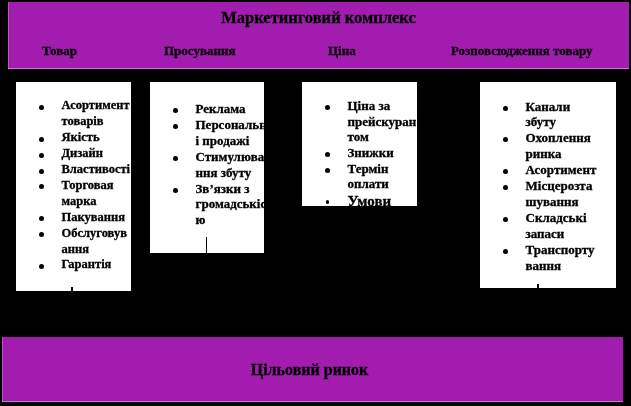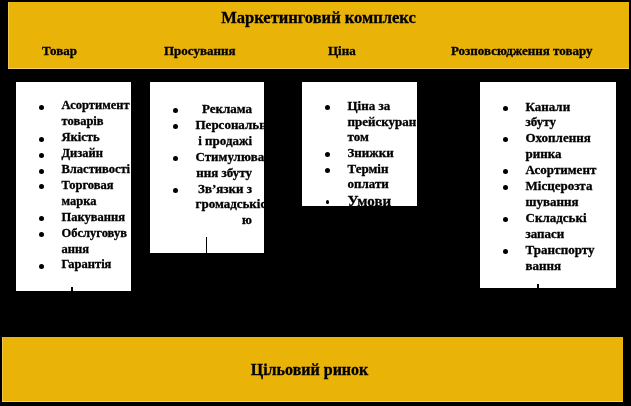--- a/index.html
+++ b/index.html
@@ -7,21 +7,21 @@
   .canvas {
     position: relative;
     width: 631px; height: 406px;
     background: #000000;
     font-family: "Liberation Serif", "DejaVu Serif", serif;
     color: #000000;
     -webkit-text-stroke: 0.3px #000000;
   }
   .banner {
     position: absolute;
-    background: #eab308;
+    background: #a21caf;
     box-shadow: inset 0 -1px 0 rgba(255,255,255,0.4), inset 1px 0 0 rgba(255,255,255,0.25);
   }
   .banner-top { left: 8px; top: 2px; width: 621px; height: 67px; }
   .banner-bottom { left: 2px; top: 337px; width: 621px; height: 65px; }
   .diagram-title {
     position: absolute;
     left: 0; top: 7px; width: 100%;
     text-align: center;
     font-size: 16.5px; line-height: 17px; font-weight: bold;
   }
@@ -48,21 +48,21 @@
   }
   .box-1 { left: 16px;  width: 115px; height: 209px; }
   .box-2 { left: 150px; width: 114px; height: 171px; }
   .box-3 { left: 302px; width: 115px; height: 124px; }
   .box-4 { left: 480px; width: 136px; height: 206px; }
   .box ul {
     margin: 12px; padding: 0;
     list-style: none;
   }
   .box-1 ul { padding-top: 4.4px; }
-  .box-2 ul { padding-top: 7px; text-align: right; }
+  .box-2 ul { padding-top: 7px; }
   .box-3 ul { padding-top: 3.9px; }
   .box-4 ul { padding-top: 4.5px; }
   .box li {
     position: relative;
     font-weight: bold;
     white-space: pre;
     padding-left: 33.5px;
   }
   .box-1 li { font-size: 12.5px; line-height: 15.9px; }
   .box-2 li { font-size: 13px;   line-height: 15.9px; }

